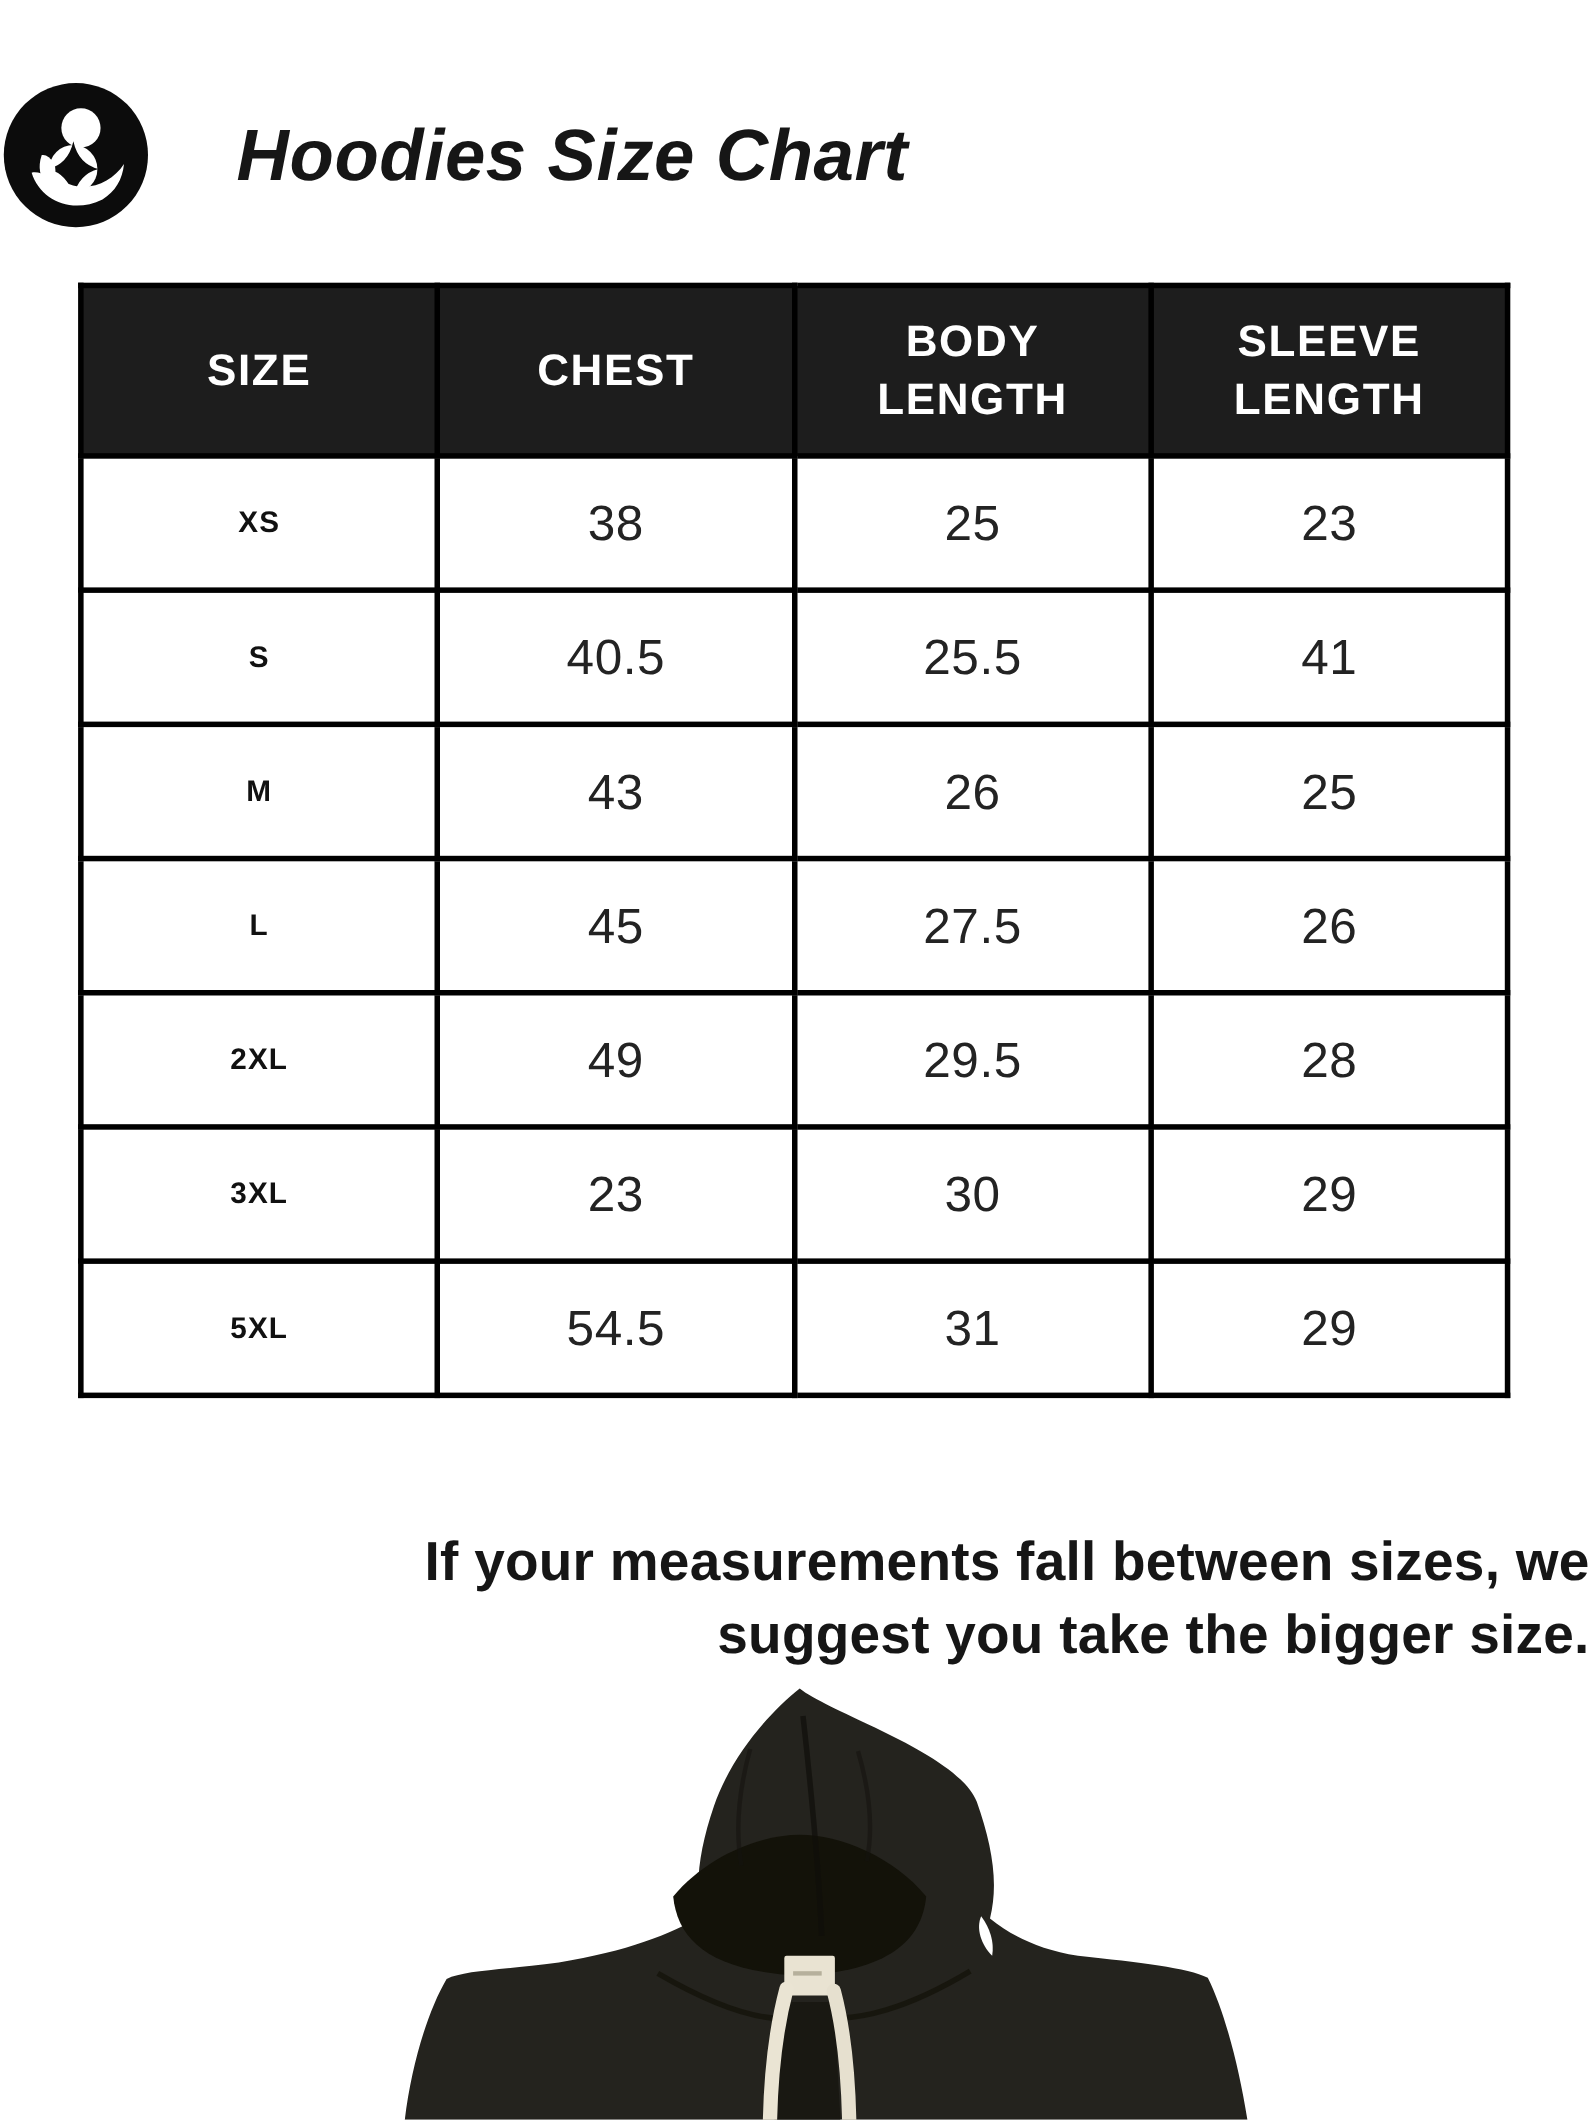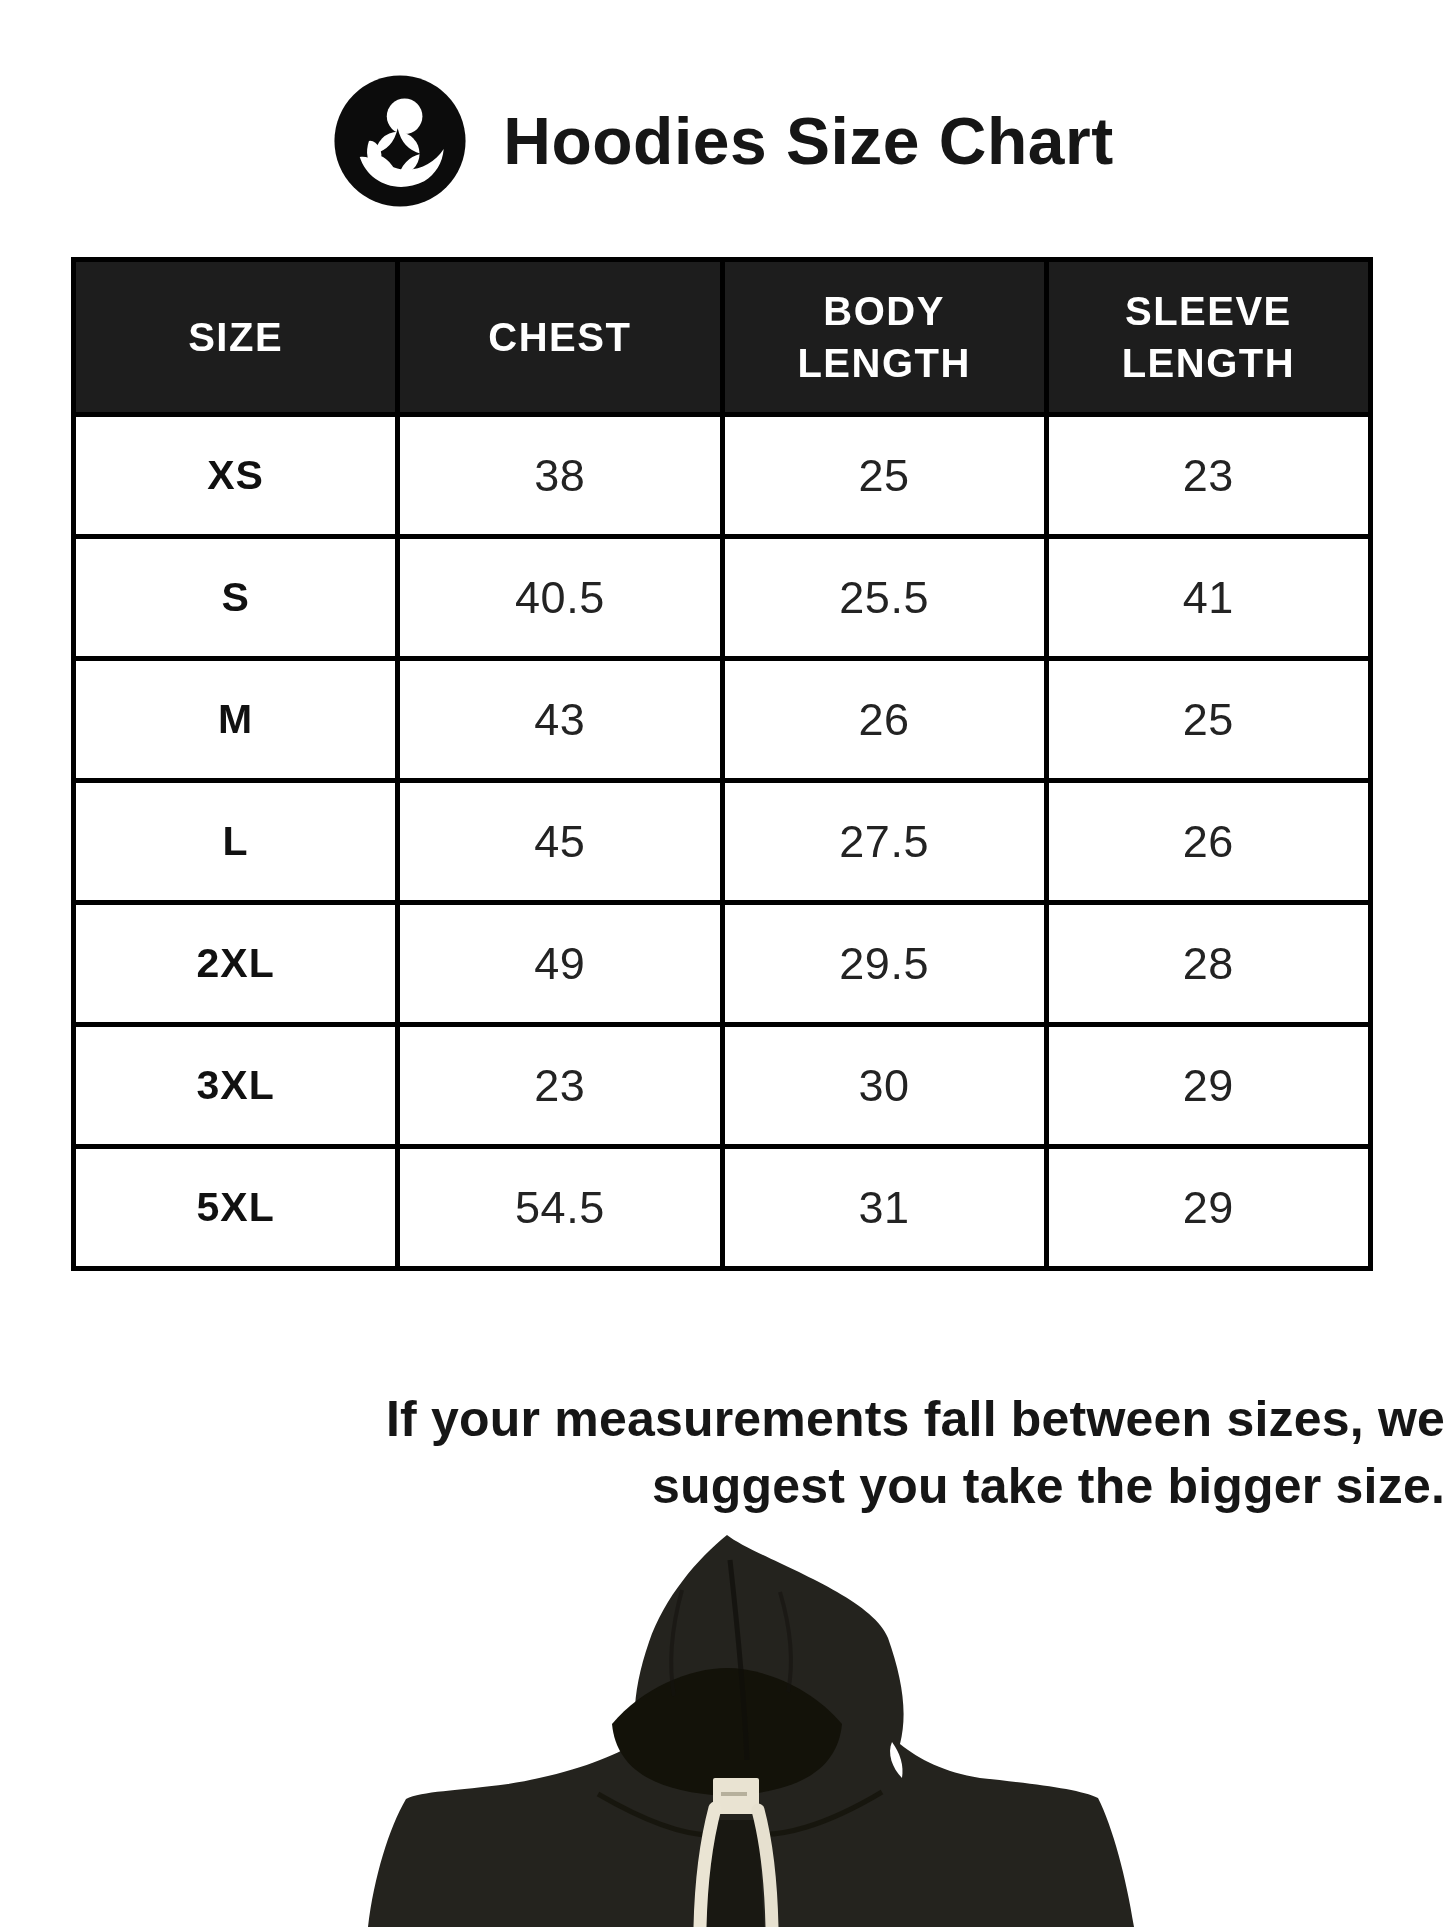--- a/index.html
+++ b/index.html
@@ -6,21 +6,21 @@
   body{
     width:1445px;height:1927px;overflow:hidden;
     font-family:"Liberation Sans", sans-serif;
     -webkit-font-smoothing:antialiased;
   }
   .page{position:relative;width:1445px;height:1927px;background:#fff;}
 
   
   .header{
     position:absolute;top:72px;left:0;width:100%;
-    display:flex;justify-content:center;align-items:center;gap:34px;
+    display:flex;align-items:center;gap:77px;font-style:italic;
   }
   .logo{width:138px;height:138px;flex:0 0 auto;}
   .logo svg{width:138px;height:138px;display:block;}
   .title{
     margin:0;font-size:66px;font-weight:bold;color:#161616;
     letter-spacing:0.5px;white-space:nowrap;
   }
 
   
   .size-table{
@@ -32,21 +32,21 @@
   .size-table th,.size-table td{border:5px solid #000;padding:0;}
   .size-table th{
     background:#1d1d1d;color:#ffffff;height:150px;
     font-size:40px;font-weight:bold;letter-spacing:1.5px;
     white-space:pre-line;line-height:1.3;vertical-align:middle;
   }
   .size-table td{
     height:117px;background:#ffffff;vertical-align:middle;
     font-size:45px;font-weight:normal;color:#232323;letter-spacing:0.5px;
   }
-  .size-table td.size-cell{font-size:41px;font-weight:bold;color:#111;letter-spacing:1px;}
+  .size-table td.size-cell{font-size:27px;font-weight:bold;color:#111;letter-spacing:1px;}
 
   
   .note{
     position:absolute;top:1386px;left:0;width:100%;margin:0;
     text-align:right;font-size:50px;font-weight:bold;color:#161616;
     line-height:1.34;white-space:pre-line;letter-spacing:0.2px;
   }
 
   
   .hoodie{position:absolute;left:360px;top:1532px;width:780px;height:395px;}

